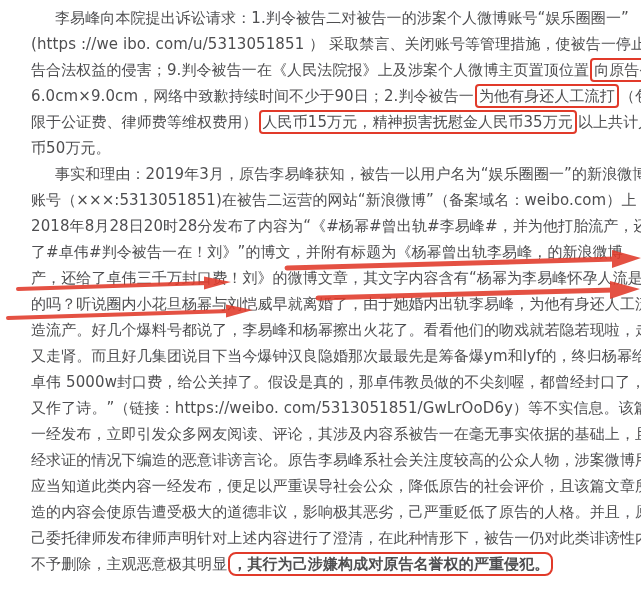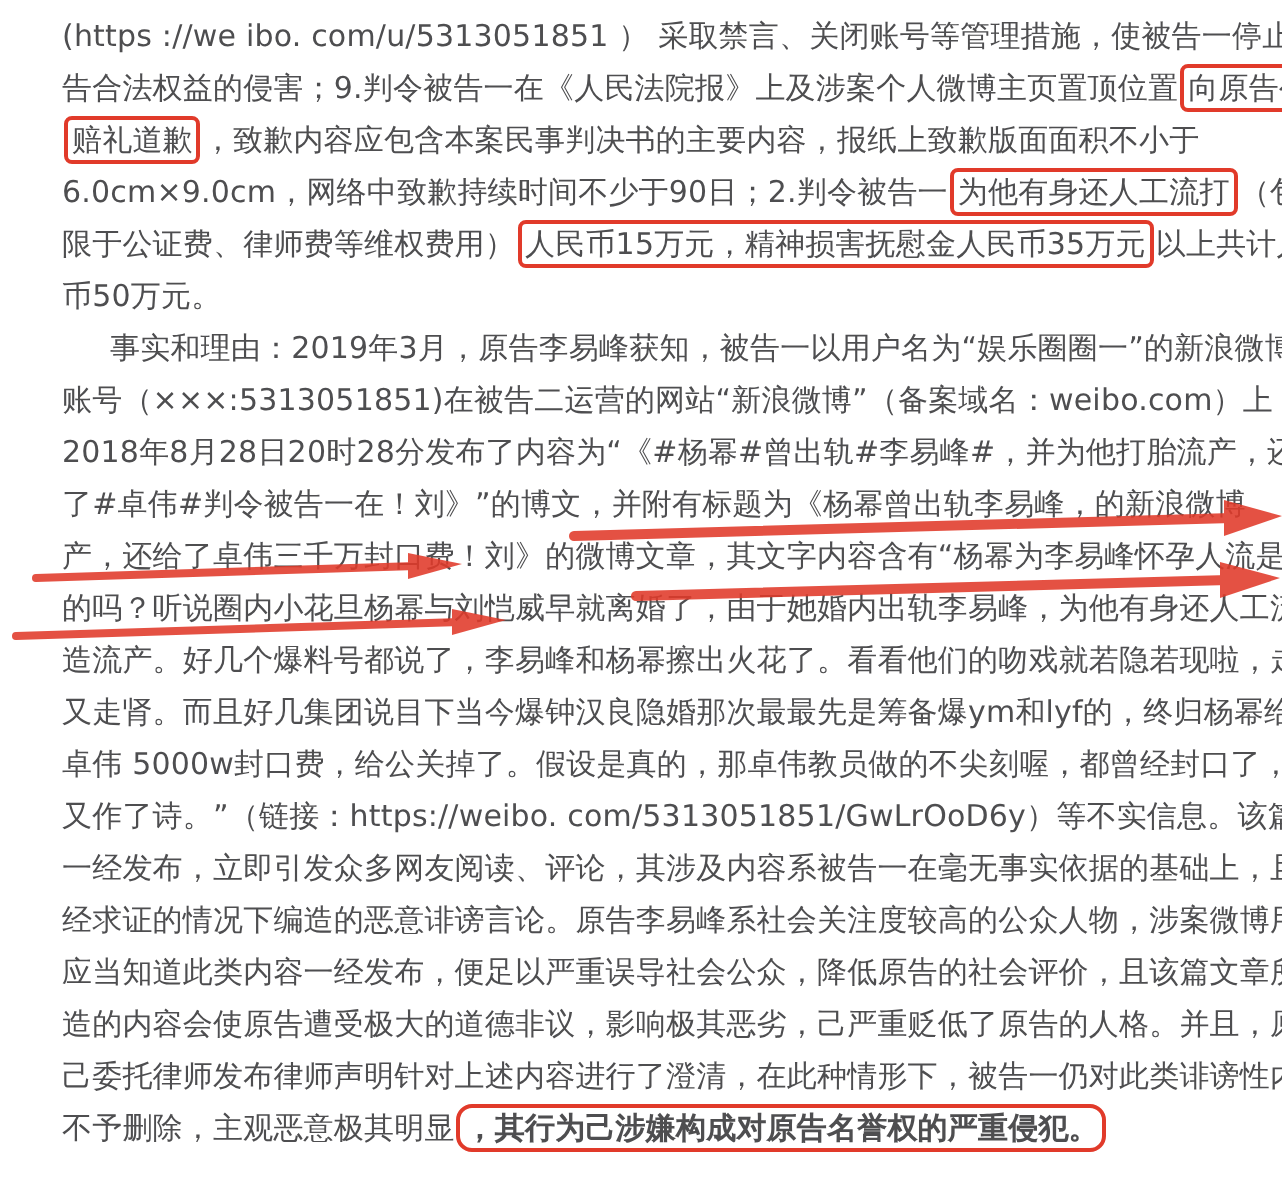--- a/index.html
+++ b/index.html
@@ -44,23 +44,23 @@
     width: 641px;
     height: 602px;
     pointer-events: none;
   }
 </style>
 </head>
 <body>
 
 <div class="page">
   <div class="doc">
+      <div class="line indent"><span class="seg">李易峰向本院提出诉讼请求：1.判令被告二对被告一的涉案个人微博账号“娱乐圈圈一”</span></div>
       <div class="line"><span class="seg">(https ://we ibo. com/u/5313051851 ） 采取禁言、关闭账号等管理措施，使被告一停止对原</span></div>
       <div class="line"><span class="seg">告合法权益的侵害；9.判令被告一在《人民法院报》上及涉案个人微博主页置顶位置</span><span class="rbox">向原告公开</span></div>
-      <div class="line"><span class="rbox">赔礼道歉</span><span class="seg">，致歉内容应包含本案民事判决书的主要内容，报纸上致歉版面面积不小于</span></div>
       <div class="line"><span class="seg">6.0cm×9.0cm，网络中致歉持续时间不少于90日；2.判令被告一</span><span class="rbox">为他有身还人工流打</span><span class="seg">（包括但不</span></div>
       <div class="line"><span class="seg">限于公证费、律师费等维权费用）</span><span class="rbox">人民币15万元，精神损害抚慰金人民币35万元</span><span class="seg">以上共计人民</span></div>
       <div class="line"><span class="seg">币50万元。</span></div>
       <div class="line indent"><span class="seg">事实和理由：2019年3月，原告李易峰获知，被告一以用户名为“娱乐圈圈一”的新浪微博</span></div>
       <div class="line"><span class="seg">账号（×××:5313051851)在被告二运营的网站“新浪微博”（备案域名：weibo.com）上，于</span></div>
       <div class="line"><span class="seg">2018年8月28日20时28分发布了内容为“</span><span class="useg">《#杨幂#曾出轨#李易峰#，并为他打胎流产，还给</span></div>
       <div class="line"><span class="useg">了#卓伟#判令被告一在！刘》</span><span class="seg">”的博文，并附有标题为</span><span class="useg">《杨幂曾出轨李易峰，的新浪微博</span></div>
       <div class="line"><span class="useg">产，还给了卓伟三千万封口费！刘》</span><span class="seg">的微博文章，其文字内容含有“杨幂为李易峰怀孕人流是真</span></div>
       <div class="line"><span class="seg">的吗？听说圈内小花旦杨幂与刘恺威早就离婚了，由于她婚内出轨李易峰，为他有身还人工流打</span></div>
       <div class="line"><span class="seg">造流产。好几个爆料号都说了，李易峰和杨幂擦出火花了。看看他们的吻戏就若隐若现啦，走心</span></div>

